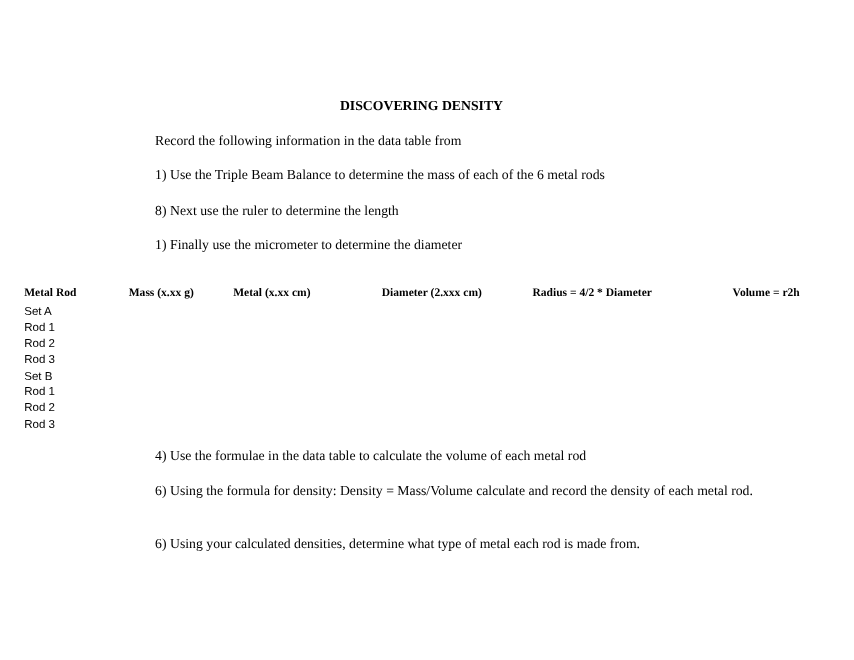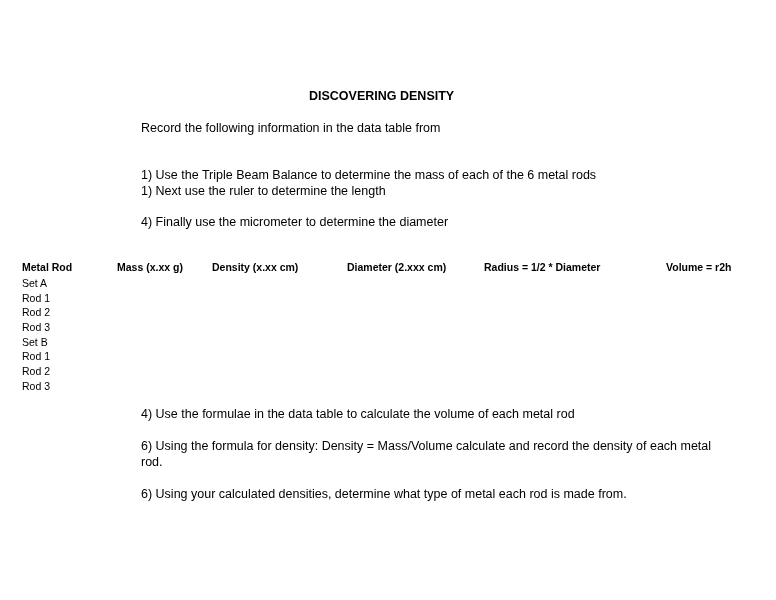--- a/index.html
+++ b/index.html
@@ -8,21 +8,21 @@
       background: #ffffff;
     }
     body {
       width: 776px;
       height: 600px;
       position: relative;
       overflow: hidden;
       font-family: "Liberation Sans", sans-serif;
       color: #000000;
     }
-    .abs { position: absolute; white-space: nowrap; }
+    .abs { position: absolute; white-space: nowrap; font-family: Liberation Serif, serif; }
     .title {
       left: 309px;
       top: 89px;
       font-size: 12.5px;
       font-weight: bold;
     }
     .para {
       left: 141px;
       font-size: 12.5px;
       line-height: 16px;
@@ -48,30 +48,30 @@
   </style>
 </head>
 <body>
 
 <div>
 
   <div class="abs title">DISCOVERING DENSITY</div>
 
   <div class="abs para" style="top:120px;">Record the following information in the data table from</div>
 
-  <div class="abs para" style="top:151px;margin-top:16px;">1) Use the Triple Beam Balance to determine the mass of each of the 6 metal rods</div>
-  <div class="abs para" style="top:183px;">1) Next use the ruler to determine the length</div>
-  <div class="abs para" style="top:214px;">4) Finally use the micrometer to determine the diameter</div>
+  <div class="abs para" style="top:151px;">1) Use the Triple Beam Balance to determine the mass of each of the 6 metal rods</div>
+  <div class="abs para" style="top:183px;">8) Next use the ruler to determine the length</div>
+  <div class="abs para" style="top:214px;">1) Finally use the micrometer to determine the diameter</div>
 
   <div>
     <div class="abs th" style="left:22px;">Metal Rod</div>
     <div class="abs th" style="left:117px;">Mass (x.xx g)</div>
-    <div class="abs th" style="left:212px;">Density (x.xx cm)</div>
+    <div class="abs th" style="left:212px;">Metal (x.xx cm)</div>
     <div class="abs th" style="left:347px;">Diameter (2.xxx cm)</div>
-    <div class="abs th" style="left:484px;">Radius = 1/2 * Diameter</div>
+    <div class="abs th" style="left:484px;">Radius = 4/2 * Diameter</div>
     <div class="abs th" style="left:646px;margin-left:20px;">Volume = r2h</div>
 
     <div class="rows">
       <div>Set A</div>
       <div>Rod 1</div>
       <div>Rod 2</div>
       <div>Rod 3</div>
       <div>Set B</div>
       <div>Rod 1</div>
       <div>Rod 2</div>

